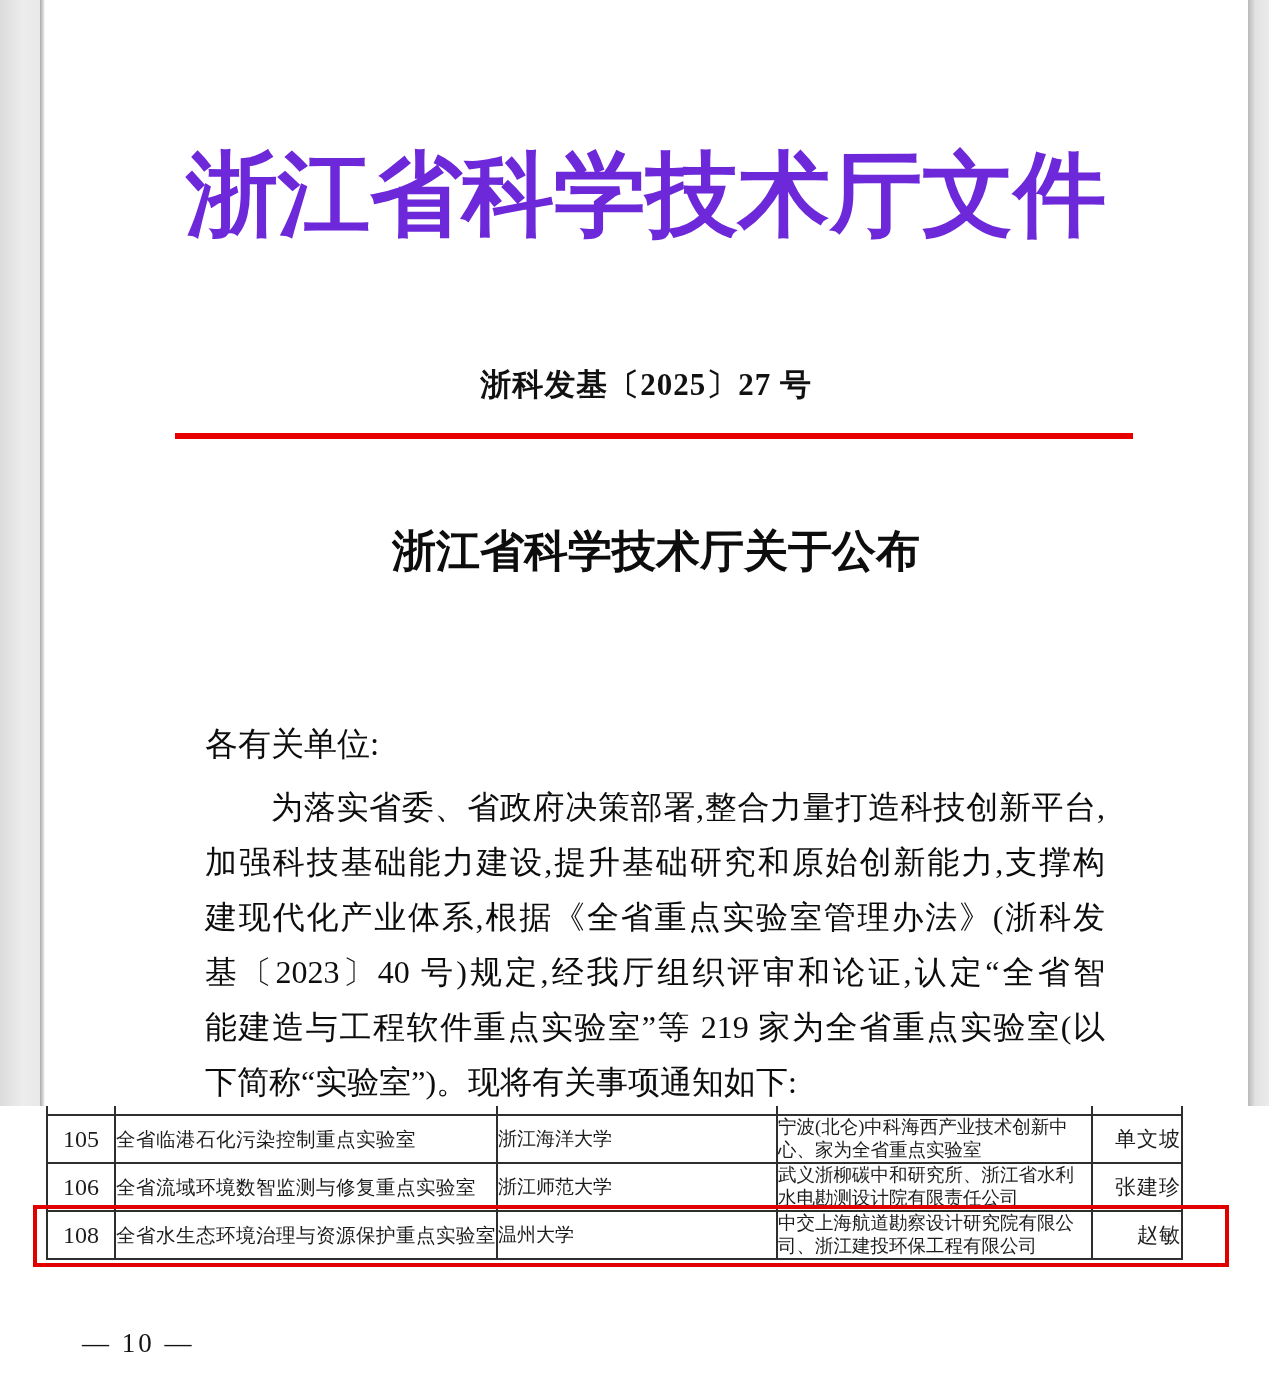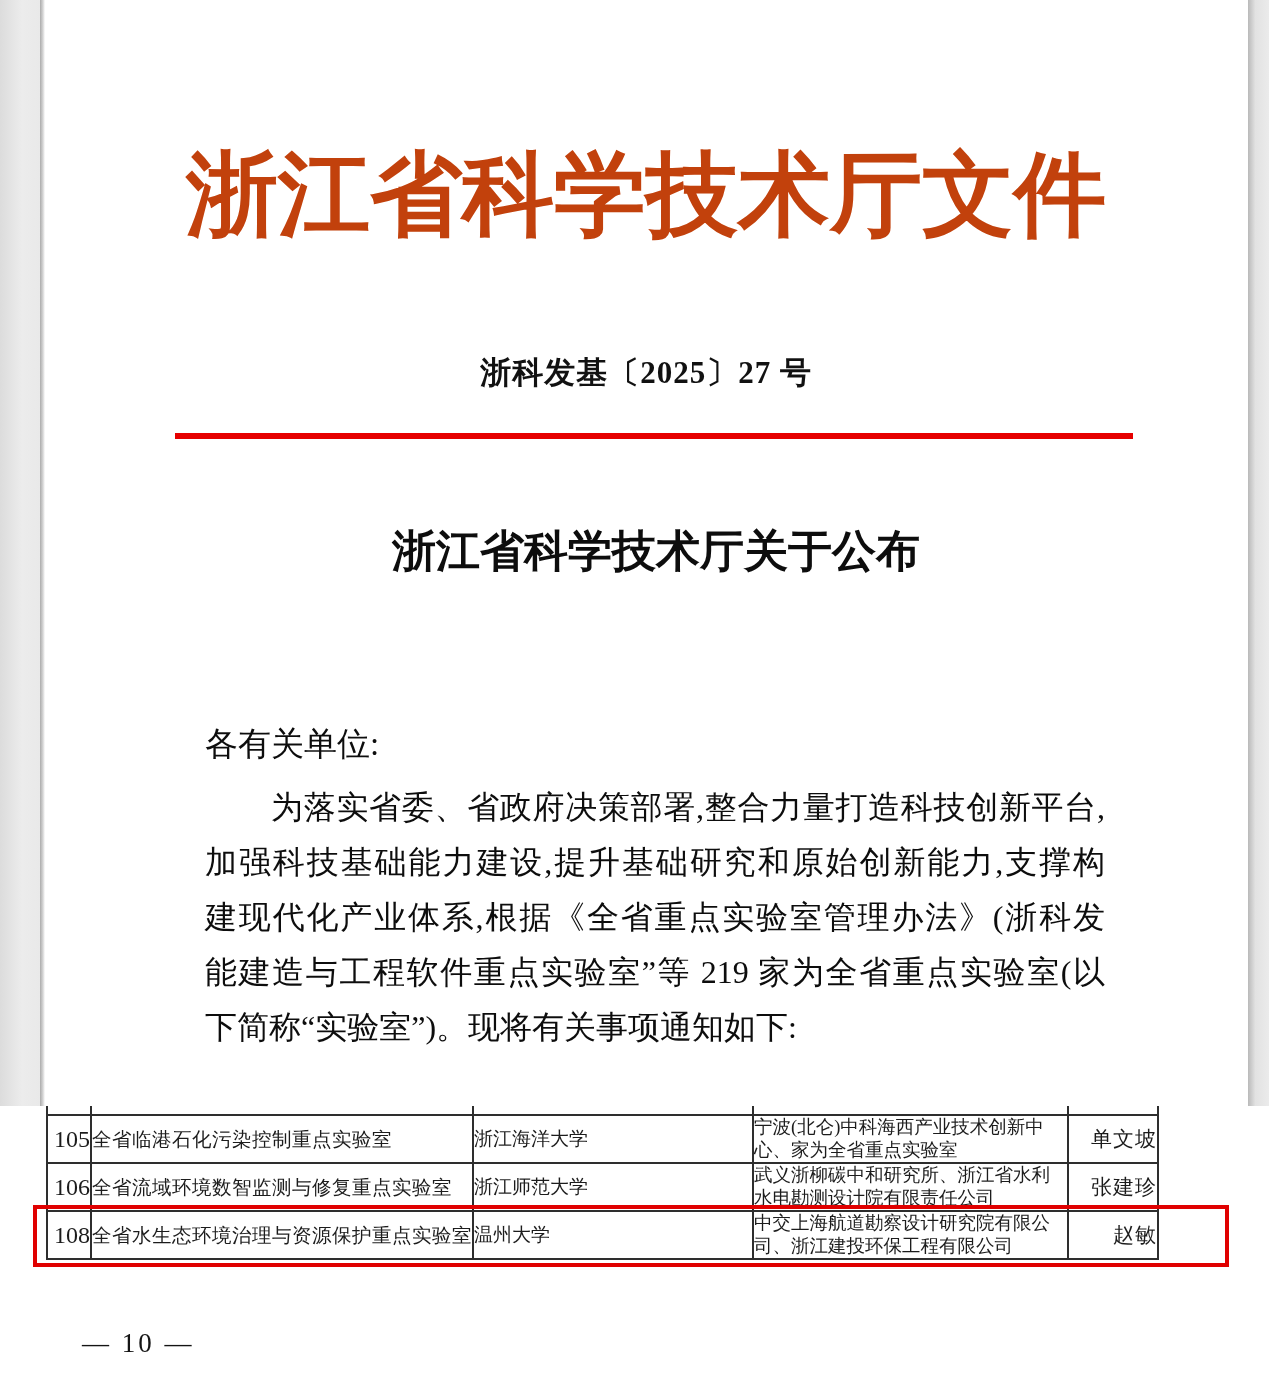--- a/index.html
+++ b/index.html
@@ -20,24 +20,24 @@
     position:absolute;left:40px;top:0;width:5px;height:1113px;
     background:linear-gradient(to right,#ababab,#d6d6d6 60%,#ffffff);
   }
   .margin-strip-right{
     position:absolute;left:1248px;top:0;width:21px;height:1113px;
     background:linear-gradient(to right,#b9b9b9,#e2e2e2 35%,#ebebeb);
   }
   .header-title{
     position:absolute;left:44px;top:140px;width:1204px;
     text-align:center;font-size:92px;font-weight:900;letter-spacing:0px;
-    color:#c2410c;white-space:nowrap;line-height:110px;
+    color:#6d28d9;white-space:nowrap;line-height:110px;
   }
   .doc-number{
-    position:absolute;left:44px;top:352px;width:1204px;
+    position:absolute;left:44px;top:364px;width:1204px;
     text-align:center;font-size:31px;font-weight:600;color:#111;
     letter-spacing:1px;white-space:nowrap;
   }
   .red-divider{
     position:absolute;left:175px;top:433px;width:958px;height:6px;
     background:#e60000;
   }
   .notice-title{
     position:absolute;left:44px;width:1204px;text-align:center;
     font-size:44px;font-weight:bold;color:#0d0d0d;white-space:nowrap;padding-left:20px;
@@ -67,21 +67,21 @@
   table.results{
     position:absolute;left:46px;top:0;
     border-collapse:collapse;table-layout:fixed;
   }
   table.results td{
     border:2px solid #2e2e2e;vertical-align:middle;
     color:#1c1c1c;padding:0;overflow:hidden;
   }
   tr.cut-row td{border-top:none;height:9px;}
   tr.data-row td{height:48px;}
-  td.col-no{width:44px;text-align:right;font-size:24px;}
+  td.col-no{width:68px;text-align:center;font-size:24px;}
   td.col-lab{width:354px;padding-left:22px;font-size:19.5px;white-space:nowrap;letter-spacing:.5px;}
   td.col-inst{width:280px;padding-left:12px;font-size:19px;white-space:nowrap;}
   td.col-partners{width:315px;padding:1px 9px;font-size:18.5px;line-height:23px;word-break:break-all;}
   td.col-director{width:90px;text-align:right;font-size:21px;letter-spacing:1px;}
   .highlight-box{
     position:absolute;left:33px;top:99px;width:1196px;height:62px;
     border:4px solid #e00000;background:transparent;
   }
   .page-number{
     position:absolute;left:82px;top:222px;
@@ -96,20 +96,21 @@
   <div class="doc-section">
     <div class="header-title">浙江省科学技术厅文件</div>
     <div class="doc-number">浙科发基〔2025〕27 号</div>
     <div class="red-divider"></div>
     <div class="notice-title notice-line1">浙江省科学技术厅关于公布</div>
     <div class="salutation">各有关单位:</div>
     <div class="body-paragraph">
       <div class="body-line first">为落实省委、省政府决策部署,整合力量打造科技创新平台,</div>
       <div class="body-line">加强科技基础能力建设,提升基础研究和原始创新能力,支撑构</div>
       <div class="body-line">建现代化产业体系,根据《全省重点实验室管理办法》(浙科发</div>
+      <div class="body-line">基〔2023〕40 号)规定,经我厅组织评审和论证,认定“全省智</div>
       <div class="body-line">能建造与工程软件重点实验室”等 219 家为全省重点实验室(以</div>
       <div class="body-line last">下简称“实验室”)。现将有关事项通知如下:</div>
     </div>
   </div>
 
   <div class="margin-strip-left"></div>
   <div class="page-edge-left"></div>
   <div class="margin-strip-right"></div>
 
   <div class="table-section">

